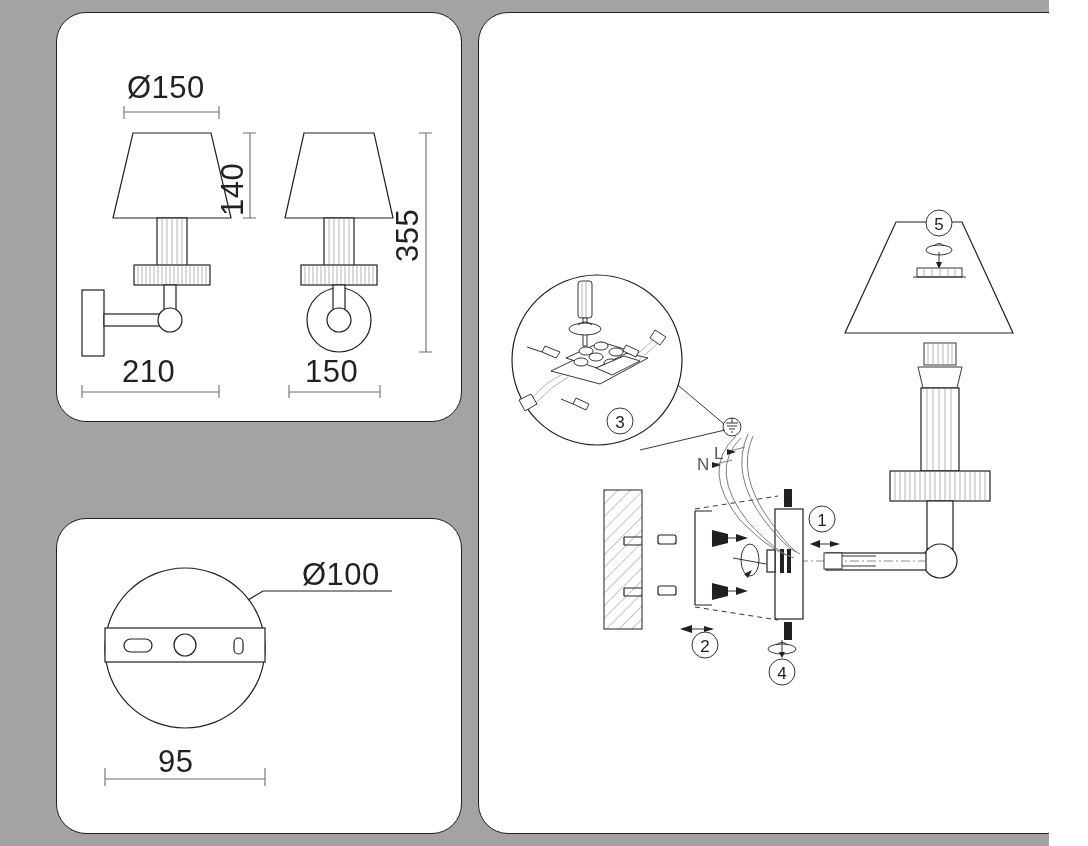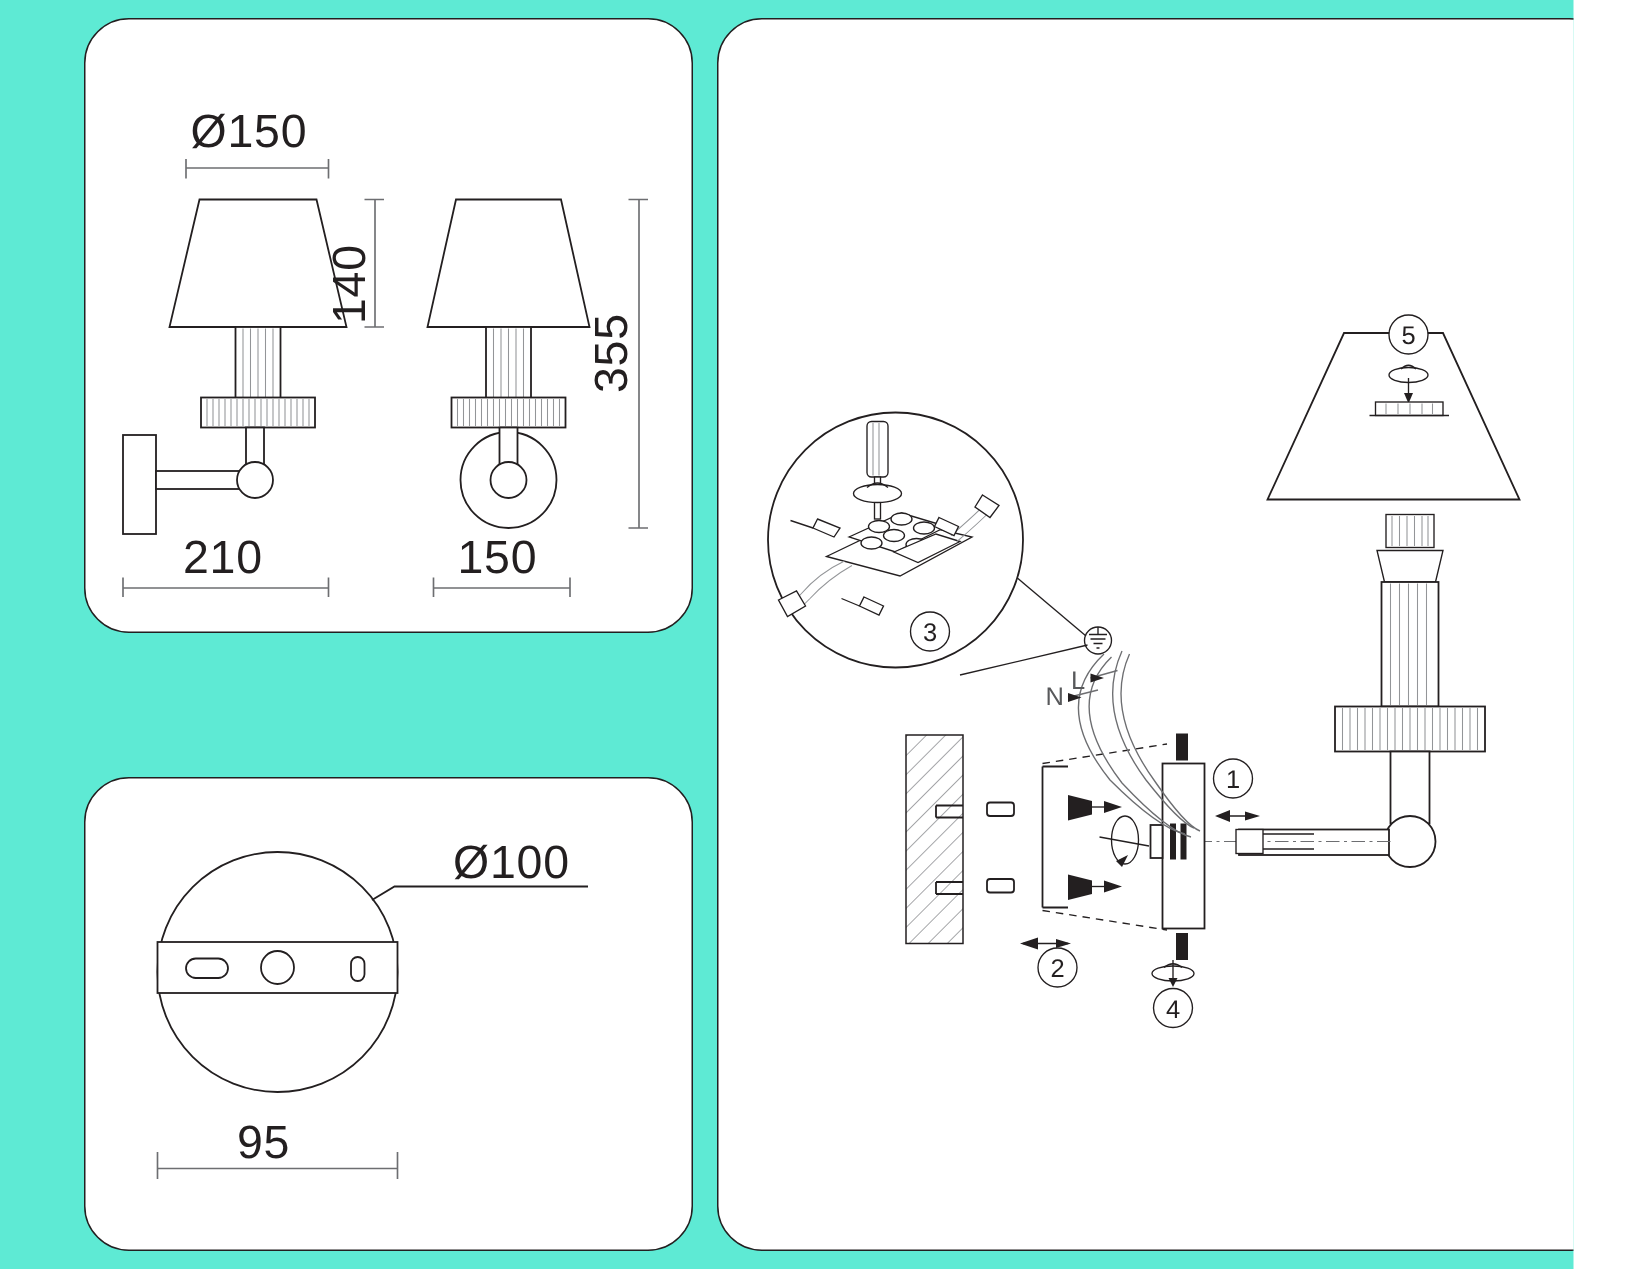--- a/index.html
+++ b/index.html
@@ -6,21 +6,21 @@
   * { box-sizing: border-box; }
   html, body {
     margin: 0; padding: 0;
     background: #ffffff;
     font-family: "Liberation Sans", sans-serif;
   }
   #sheet {
     position: relative;
     width: 1049px;
     height: 846px;
-    background: #5eead4;
+    background: #a3a3a3;
     overflow: hidden;
   }
   .panel {
     position: absolute;
     border: 1.4px solid #231f20;
     border-radius: 30px;
     background: #ffffff;
   }
   #panel-dimensions { left: 56px;  top: 12px;  width: 406px; height: 410px; }
   #panel-canopy     { left: 56px;  top: 518px; width: 406px; height: 316px; }

